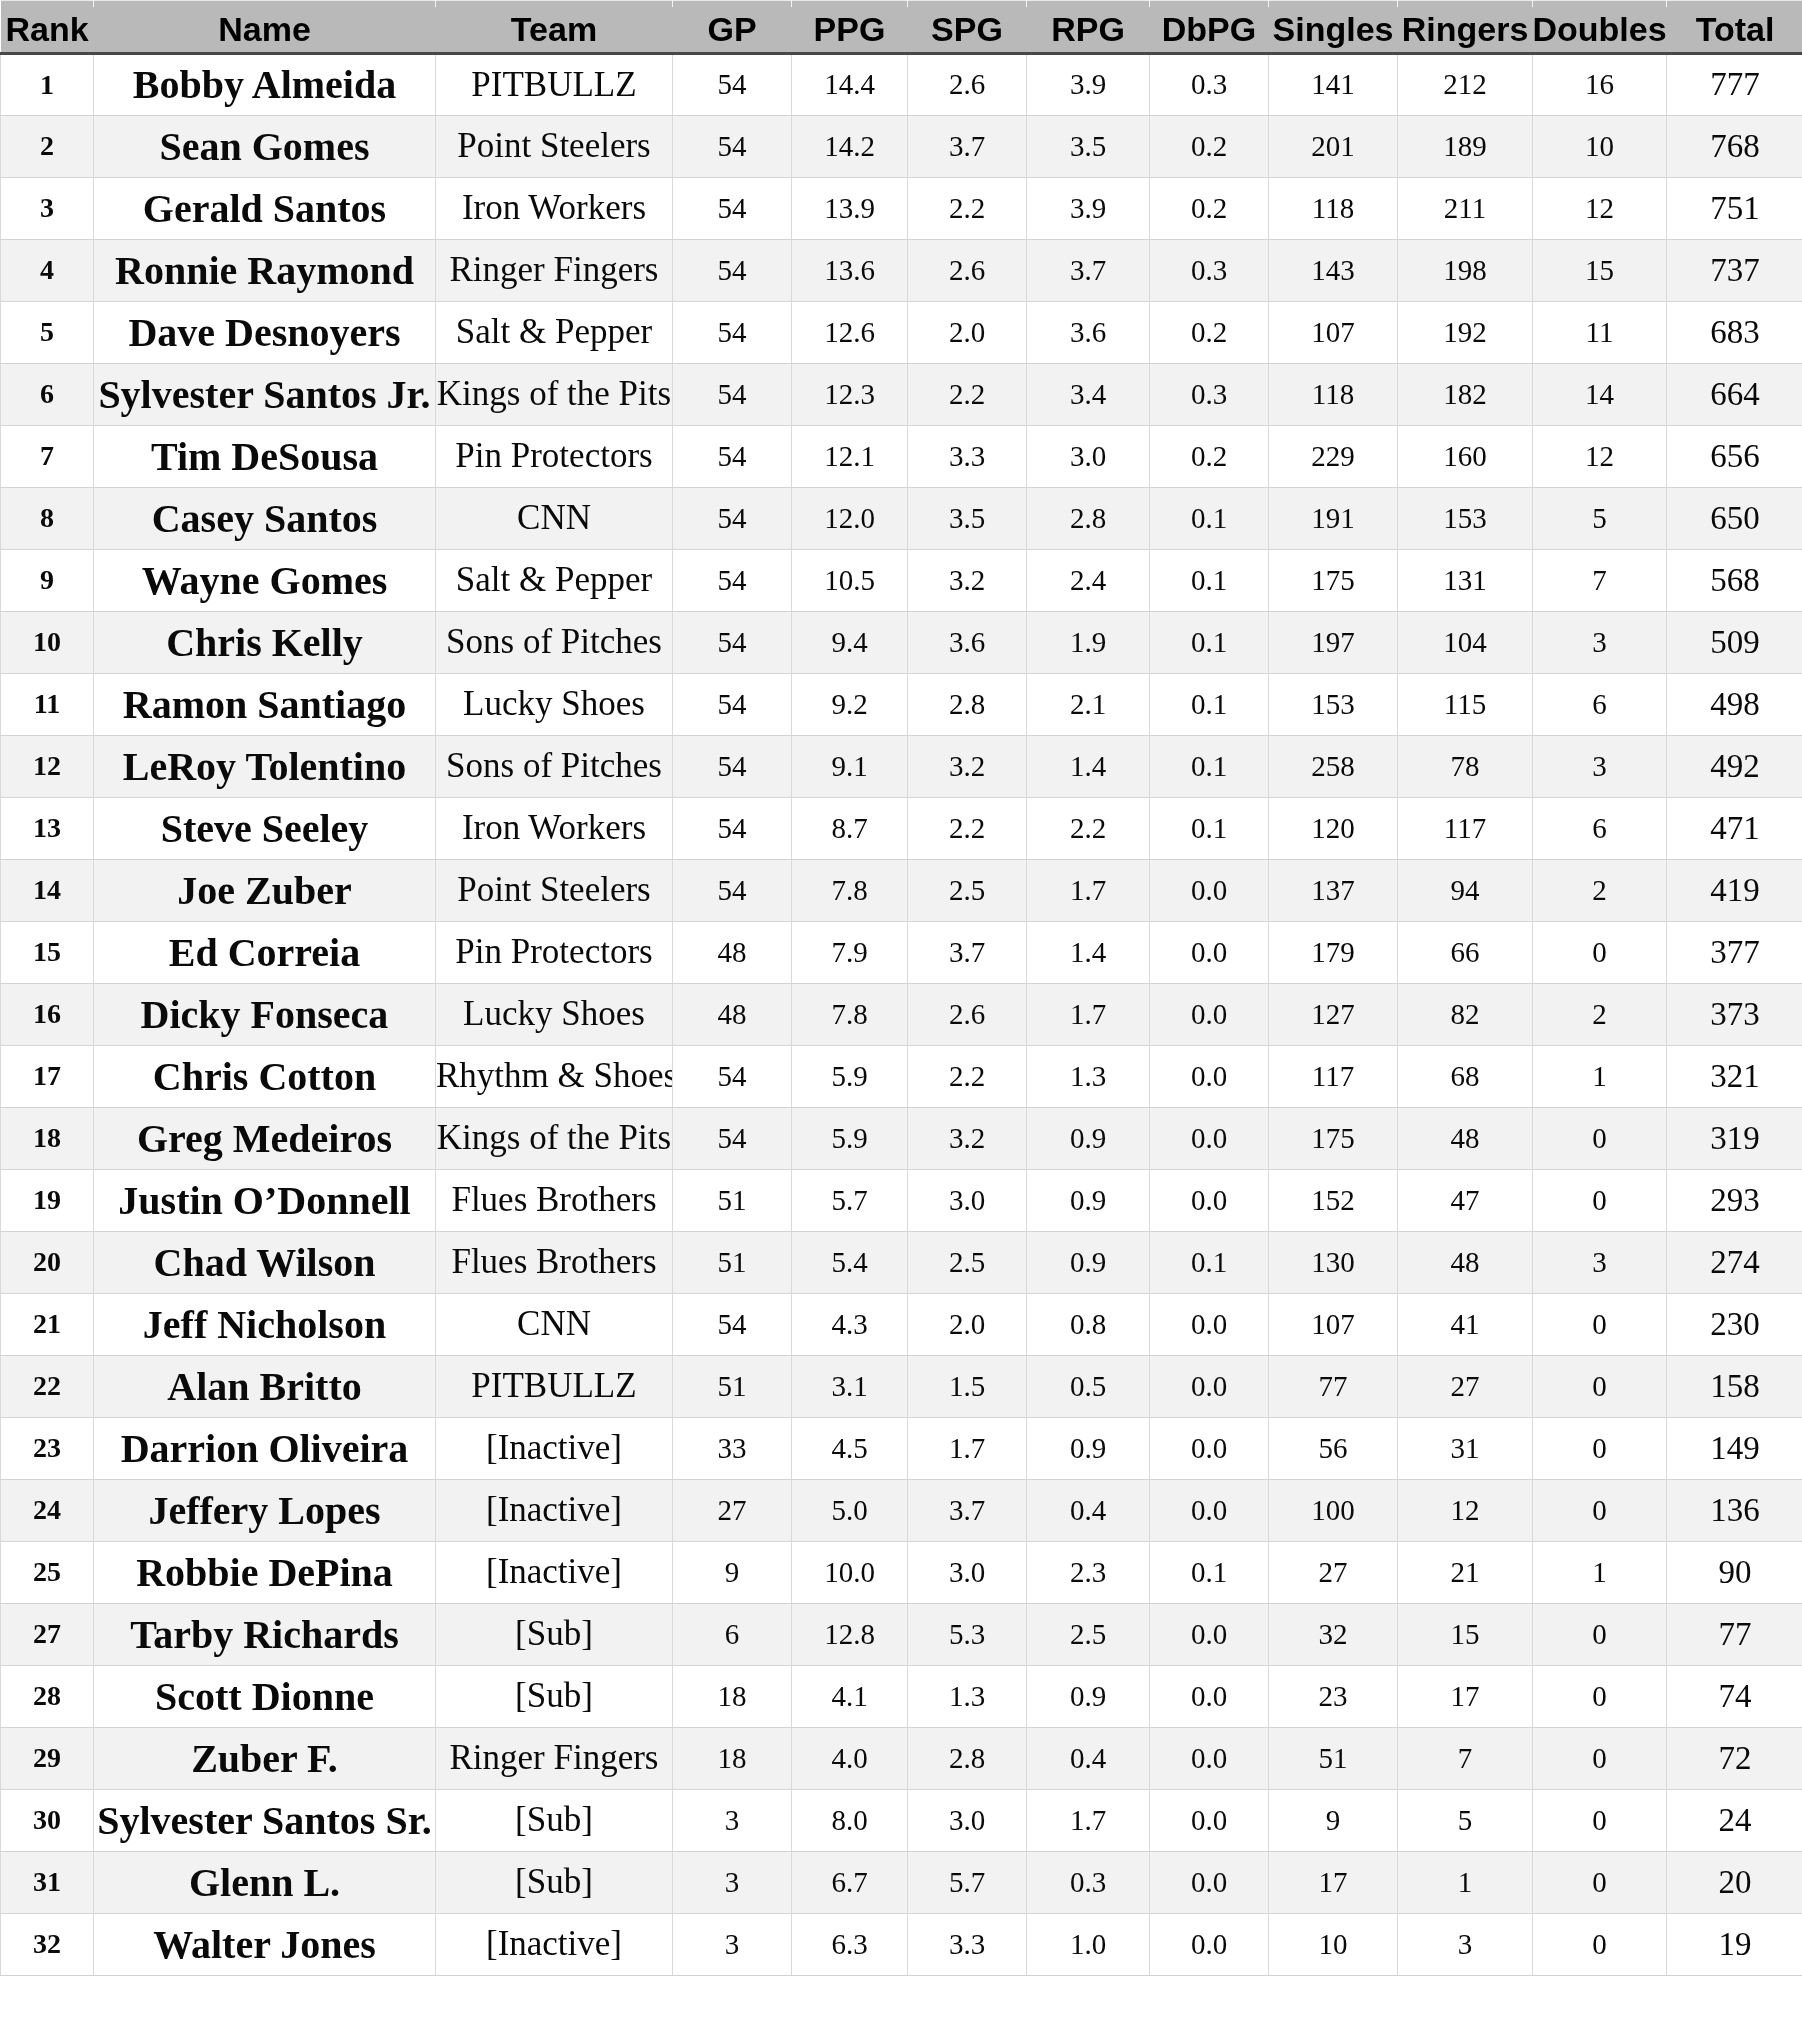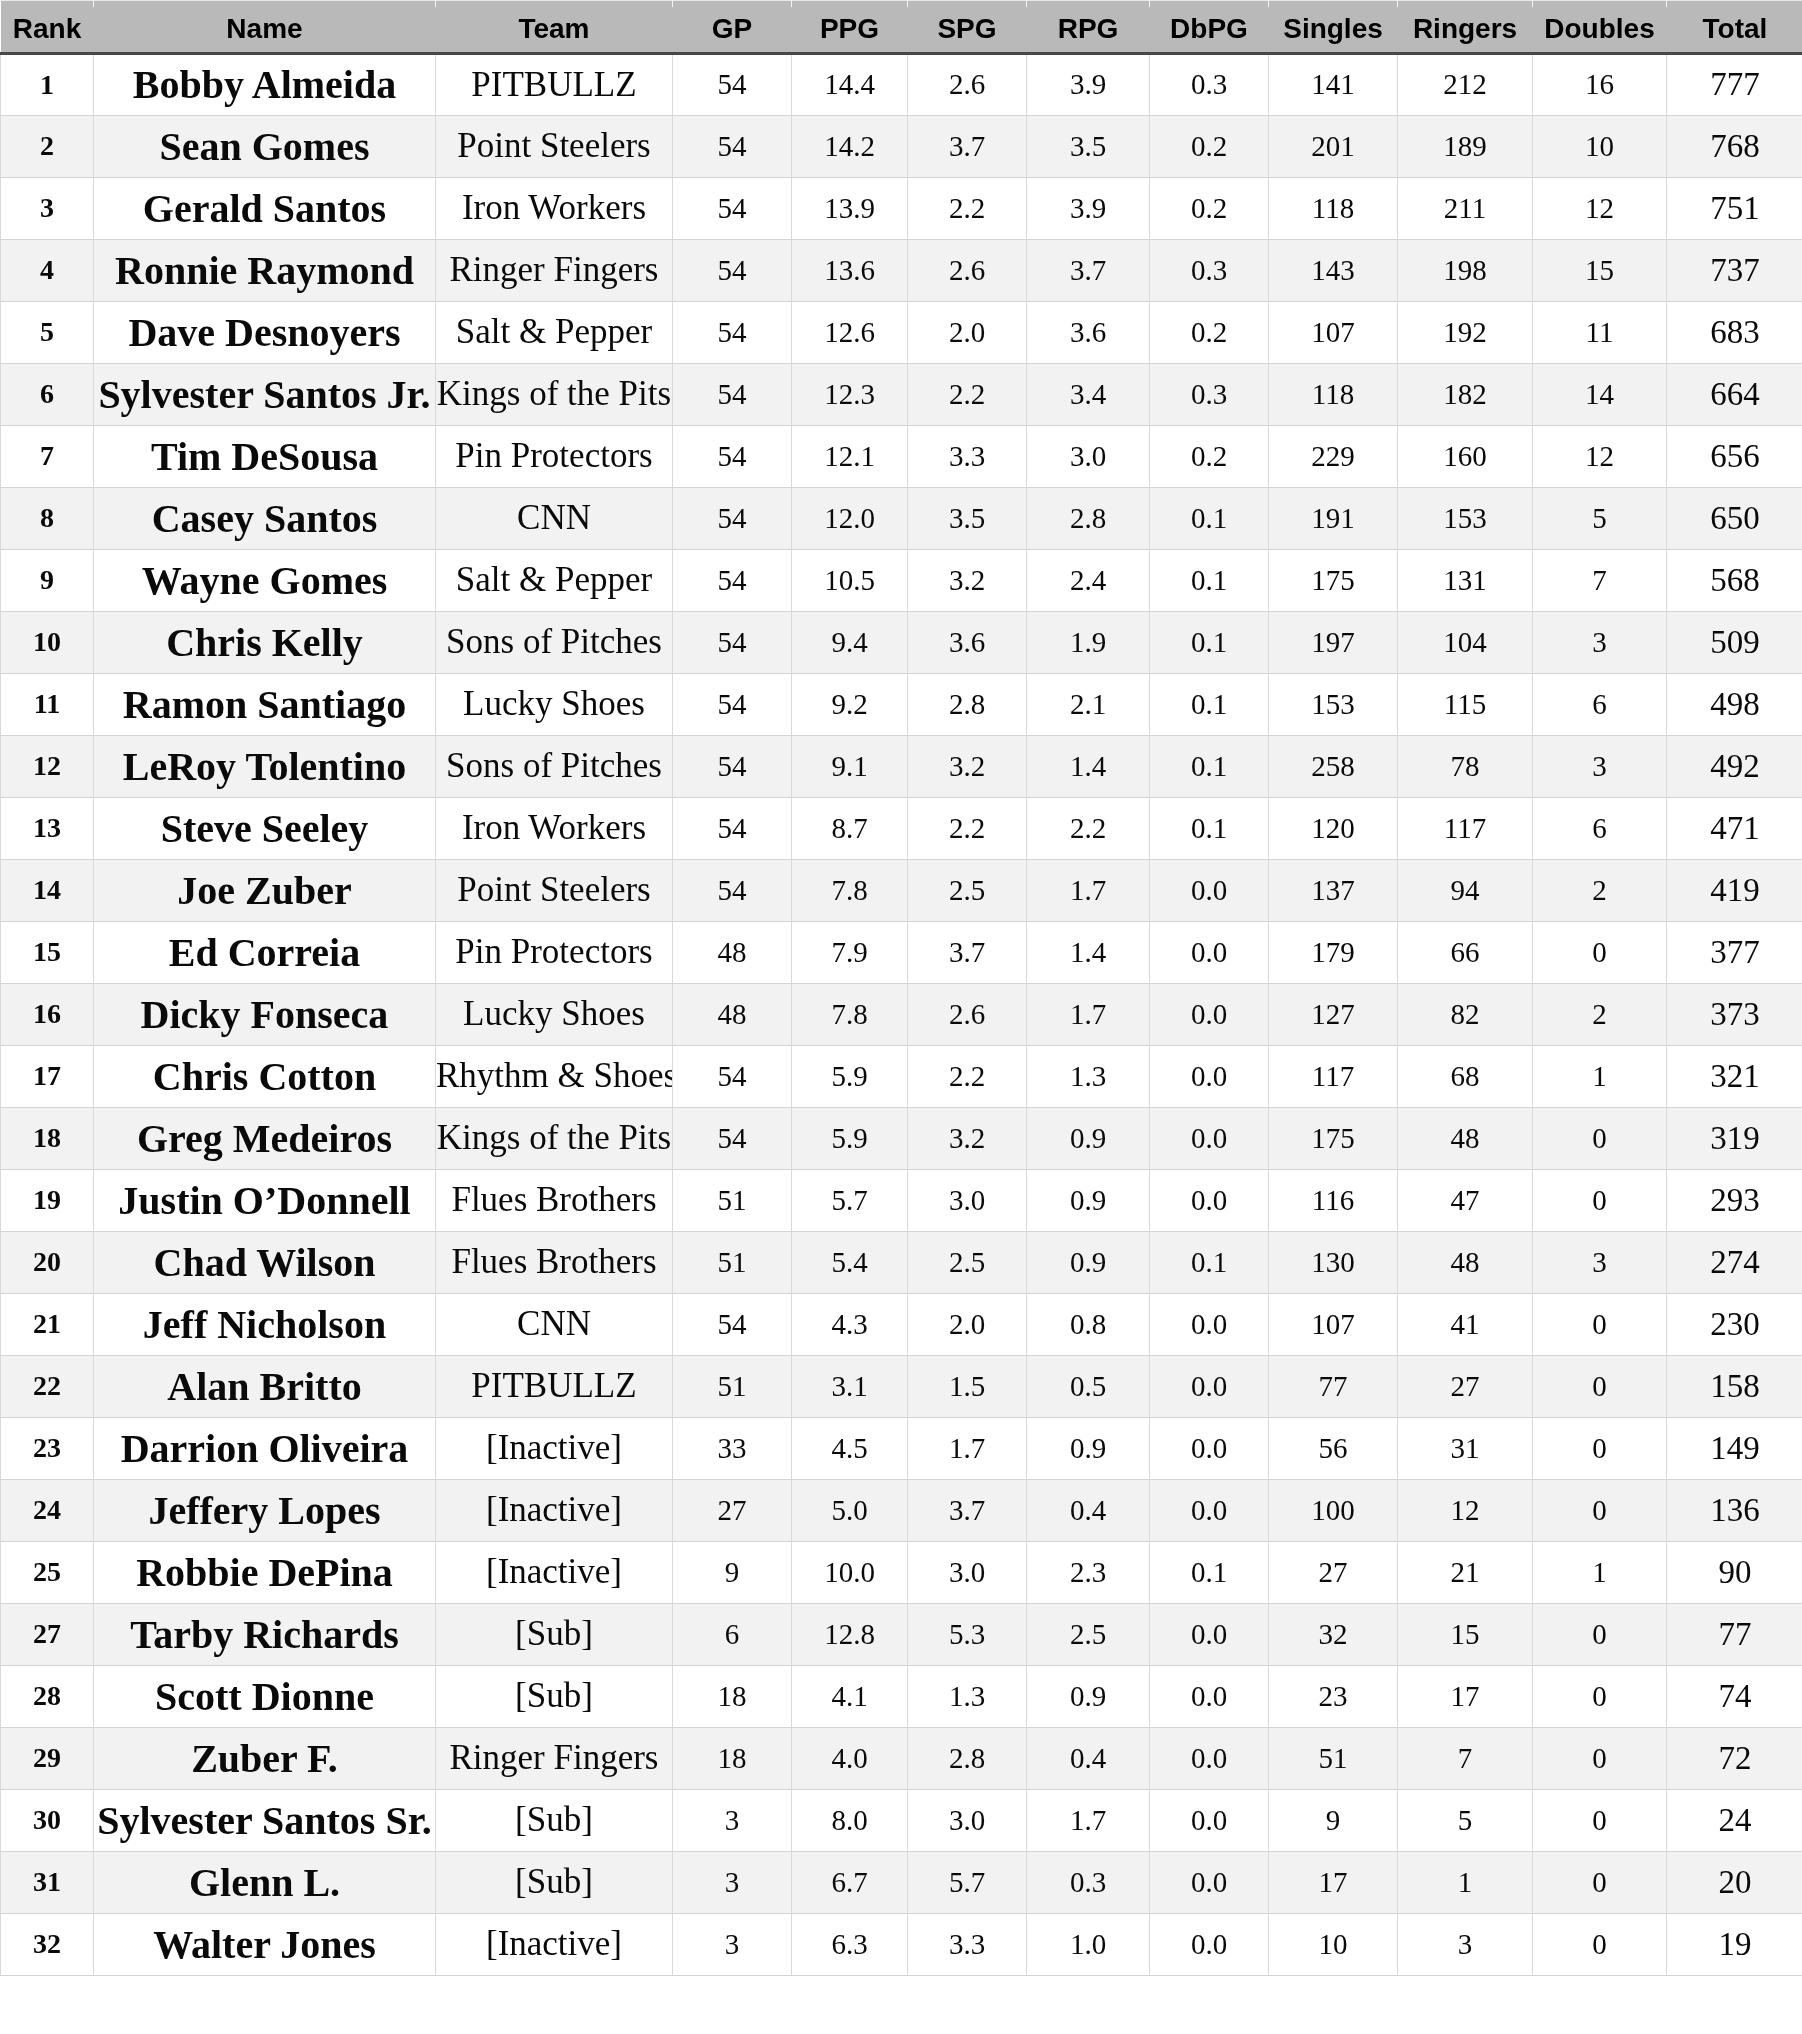--- a/index.html
+++ b/index.html
@@ -21,21 +21,21 @@
     border-top: 1px solid #e9e9e9;
     padding: 0;
   }
   
   #header-row th {
     height: 45px;
     background: #b9b9b9;
     border-bottom: 3.8px solid #474747;
     font-family: "Liberation Sans", sans-serif;
     font-weight: bold;
-    font-size: 28px;
+    font-size: 34px;
     color: #000000;
     text-align: center;
     vertical-align: middle;
     padding: 0;
     letter-spacing: 0px;
   }
   tbody tr { height: 62px; }
   tbody tr:nth-child(odd)  { background: #ffffff; }
   tbody tr:nth-child(even) { background: #f2f2f2; }
   tbody td {
@@ -361,21 +361,21 @@
       </tr>
       <tr>
         <td class="col-rank">19</td>
         <td class="col-name">Justin O’Donnell</td>
         <td class="col-team">Flues Brothers</td>
         <td class="col-gp">51</td>
         <td class="col-ppg">5.7</td>
         <td class="col-spg">3.0</td>
         <td class="col-rpg">0.9</td>
         <td class="col-dbpg">0.0</td>
-        <td class="col-singles">116</td>
+        <td class="col-singles">152</td>
         <td class="col-ringers">47</td>
         <td class="col-doubles">0</td>
         <td class="col-total">293</td>
       </tr>
       <tr>
         <td class="col-rank">20</td>
         <td class="col-name">Chad Wilson</td>
         <td class="col-team">Flues Brothers</td>
         <td class="col-gp">51</td>
         <td class="col-ppg">5.4</td>

